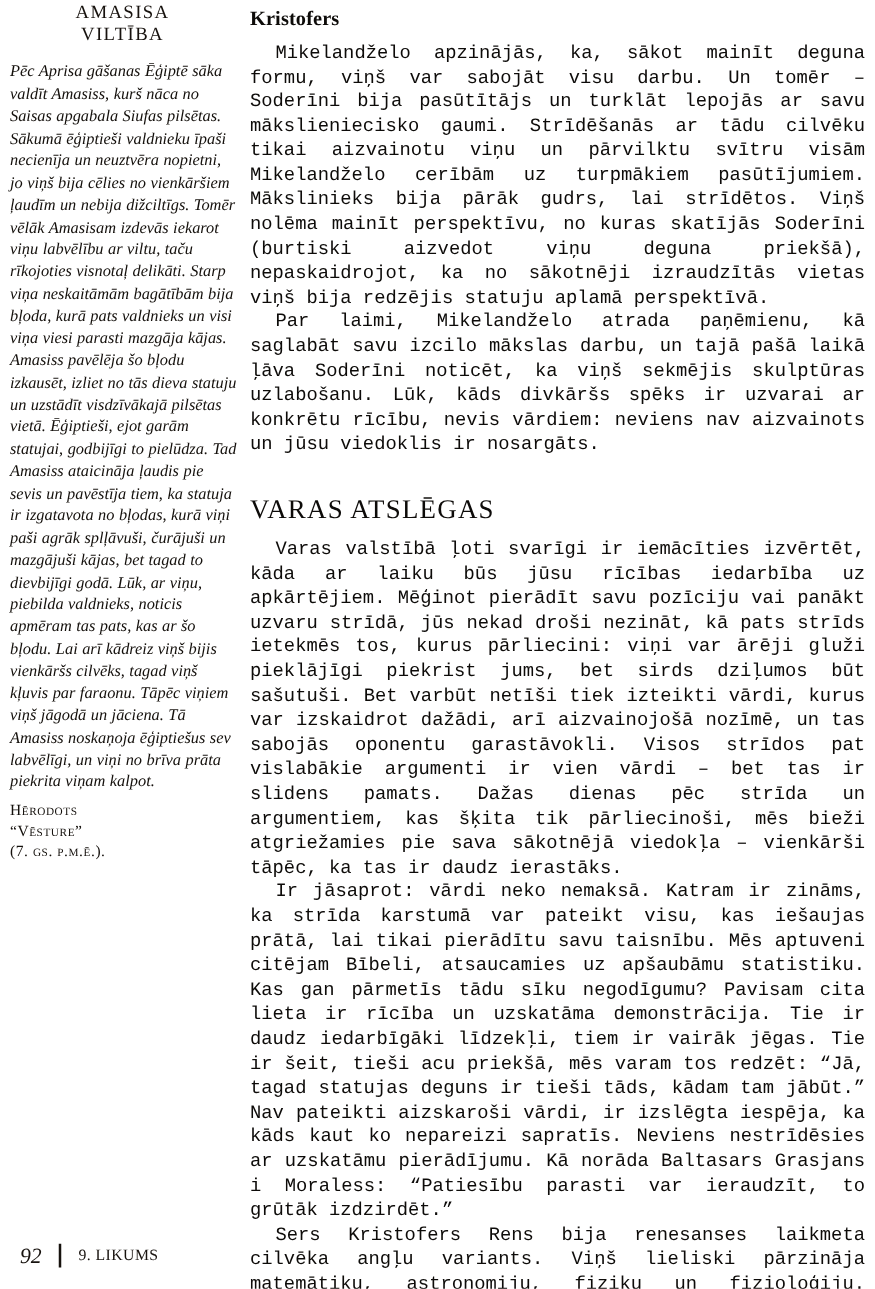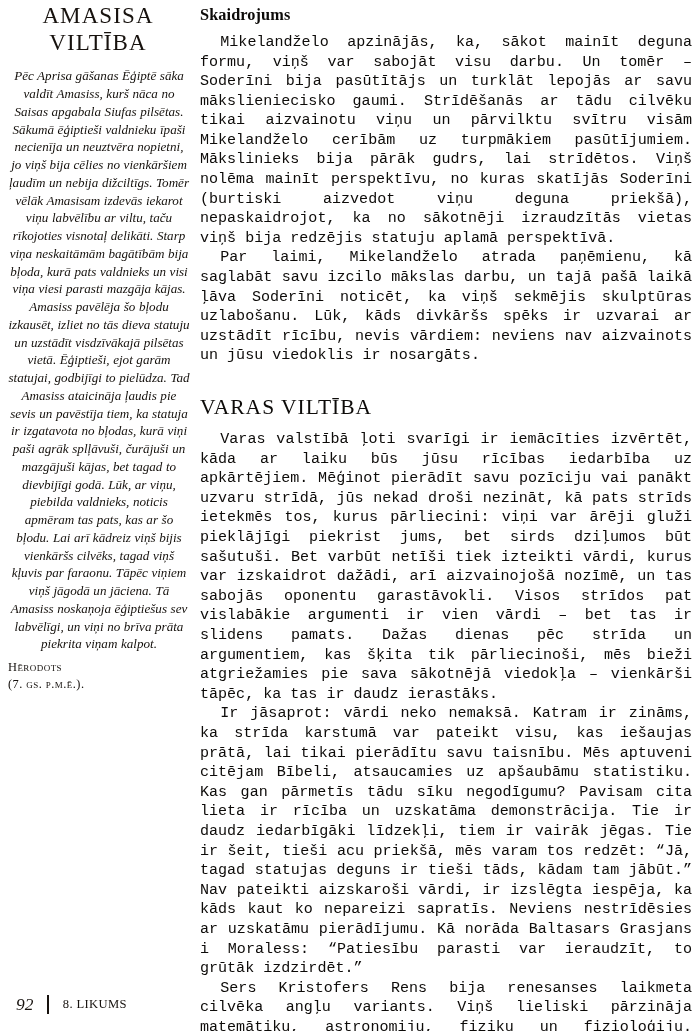--- a/index.html
+++ b/index.html
@@ -27,34 +27,34 @@
 
   
   .sidenote {
     position: absolute;
     left: 8px;
     top: 2px;
     width: 182px;
   }
   .sidenote-title {
     font-family: "Liberation Serif", "DejaVu Serif", serif;
-    font-size: 23px;
+    font-size: 15px;
     letter-spacing: 1.1px;
     text-align: center;
     line-height: 1.18;
     margin: 0 0 11px 0;
     padding-right: 2px;
     font-weight: 400;
     color: #17120e;
   }
   .sidenote-body {
     font-style: italic;
     font-size: 13.1px;
     line-height: 1.356;
-    text-align: center;
+    text-align: left;
     margin: 0;
     color: #14100c;
     hyphens: none;
     word-spacing: 0.3px;
   }
   .sidenote-attrib {
     margin-top: 6px;
     text-align: left;
     padding-right: 6px;
     font-size: 12.4px;
@@ -133,33 +133,34 @@
 <div class="page">
 
   <aside class="sidenote">
     <div class="sidenote-title">
       <span>AMASISA</span><br>
       <span>VILTĪBA</span>
     </div>
     <p class="sidenote-body">Pēc Aprisa gāšanas Ēģiptē sāka valdīt Amasiss, kurš nāca no Saisas apgabala Siufas pilsētas. Sākumā ēģiptieši valdnieku īpaši necienīja un neuztvēra nopietni, jo viņš bija cēlies no vienkāršiem ļaudīm un nebija dižciltīgs. Tomēr vēlāk Amasisam izdevās iekarot viņu labvēlību ar viltu, taču rīkojoties visnotaļ delikāti. Starp viņa neskaitāmām bagātībām bija bļoda, kurā pats valdnieks un visi viņa viesi parasti mazgāja kājas. Amasiss pavēlēja šo bļodu izkausēt, izliet no tās dieva statuju un uzstādīt visdzīvākajā pilsētas vietā. Ēģiptieši, ejot garām statujai, godbijīgi to pielūdza. Tad Amasiss ataicināja ļaudis pie sevis un pavēstīja tiem, ka statuja ir izgatavota no bļodas, kurā viņi paši agrāk splļāvuši, čurājuši un mazgājuši kājas, bet tagad to dievbijīgi godā. Lūk, ar viņu, piebilda valdnieks, noticis apmēram tas pats, kas ar šo bļodu. Lai arī kādreiz viņš bijis vienkāršs cilvēks, tagad viņš kļuvis par faraonu. Tāpēc viņiem viņš jāgodā un jāciena. Tā Amasiss noskaņoja ēģiptiešus sev labvēlīgi, un viņi no brīva prāta piekrita viņam kalpot.</p>
     <div class="sidenote-attrib">
       <span class="sc-line smallcaps">Hērodots</span>
+      <span class="sc-line smallcaps">“Vēsture”</span>
       <span class="sc-line smallcaps">(7. gs. p.m.ē.).</span>
     </div>
   </aside>
 
   <main class="maincol">
-    <h2 class="sub-head">Skaidrojums</h2>
+    <h2 class="sub-head">Kristofers</h2>
     <p class="body">Mikelandželo apzinājās, ka, sākot mainīt deguna formu, viņš var sabojāt visu darbu. Un tomēr – Soderīni bija pasūtītājs un turklāt lepojās ar savu mākslieniecisko gaumi. Strīdēšanās ar tādu cilvēku tikai aizvainotu viņu un pārvilktu svītru visām Mikelandželo cerībām uz turpmākiem pasūtījumiem. Mākslinieks bija pārāk gudrs, lai strīdētos. Viņš nolēma mainīt perspektīvu, no kuras skatījās Soderīni (burtiski aizvedot viņu deguna priekšā), nepaskaidrojot, ka no sākotnēji izraudzītās vietas viņš bija redzējis statuju aplamā perspektīvā.</p>
-    <p class="body">Par laimi, Mikelandželo atrada paņēmienu, kā saglabāt savu izcilo mākslas darbu, un tajā pašā laikā ļāva Soderīni noticēt, ka viņš sekmējis skulptūras uzlabošanu. Lūk, kāds divkāršs spēks ir uzvarai ar uzstādīt rīcību, nevis vārdiem: neviens nav aizvainots un jūsu viedoklis ir nosargāts.</p>
-    <h1 class="section-head">VARAS VILTĪBA</h1>
+    <p class="body">Par laimi, Mikelandželo atrada paņēmienu, kā saglabāt savu izcilo mākslas darbu, un tajā pašā laikā ļāva Soderīni noticēt, ka viņš sekmējis skulptūras uzlabošanu. Lūk, kāds divkāršs spēks ir uzvarai ar konkrētu rīcību, nevis vārdiem: neviens nav aizvainots un jūsu viedoklis ir nosargāts.</p>
+    <h1 class="section-head">VARAS ATSLĒGAS</h1>
     <p class="body">Varas valstībā ļoti svarīgi ir iemācīties izvērtēt, kāda ar laiku būs jūsu rīcības iedarbība uz apkārtējiem. Mēģinot pierādīt savu pozīciju vai panākt uzvaru strīdā, jūs nekad droši nezināt, kā pats strīds ietekmēs tos, kurus pārliecini: viņi var ārēji gluži pieklājīgi piekrist jums, bet sirds dziļumos būt sašutuši. Bet varbūt netīši tiek izteikti vārdi, kurus var izskaidrot dažādi, arī aizvainojošā nozīmē, un tas sabojās oponentu garastāvokli. Visos strīdos pat vislabākie argumenti ir vien vārdi – bet tas ir slidens pamats. Dažas dienas pēc strīda un argumentiem, kas šķita tik pārliecinoši, mēs bieži atgriežamies pie sava sākotnējā viedokļa – vienkārši tāpēc, ka tas ir daudz ierastāks.</p>
     <p class="body">Ir jāsaprot: vārdi neko nemaksā. Katram ir zināms, ka strīda karstumā var pateikt visu, kas iešaujas prātā, lai tikai pierādītu savu taisnību. Mēs aptuveni citējam Bībeli, atsaucamies uz apšaubāmu statistiku. Kas gan pārmetīs tādu sīku negodīgumu? Pavisam cita lieta ir rīcība un uzskatāma demonstrācija. Tie ir daudz iedarbīgāki līdzekļi, tiem ir vairāk jēgas. Tie ir šeit, tieši acu priekšā, mēs varam tos redzēt: “Jā, tagad statujas deguns ir tieši tāds, kādam tam jābūt.” Nav pateikti aizskaroši vārdi, ir izslēgta iespēja, ka kāds kaut ko nepareizi sapratīs. Neviens nestrīdēsies ar uzskatāmu pierādījumu. Kā norāda Baltasars Grasjans i Moraless: “Patiesību parasti var ieraudzīt, to grūtāk izdzirdēt.”</p>
     <p class="body">Sers Kristofers Rens bija renesanses laikmeta cilvēka angļu variants. Viņš lieliski pārzināja matemātiku, astronomiju, fiziku un fizioloģiju. Ilgajos savas darbības gados viņš bija kļuvis par vienu no Anglijas visizslavētākajiem arhitektiem. Un tomēr bieži vien gadījās, ka pasūtītāji lika izdarīt ne visai prātīgas izmaiņas viņa projektos. Viņš nekad viņiem tieši neiebilda un atklāti nepauda aizvainojumu. Arhitektam bija citi paņēmieni, kā pierādīt savu taisnību. 1688. gadā Rens radīja lieliska rātsnama projektu Vestminsterai. Tomēr projekts īsti nepatika mēram, kurš sāka nervozēt un dalījās savās bažās ar Renu: otrais stāvs neesot drošs un varot iebrukt tieši viņa kabinetā pirmajā stāvā. Viņš lūdza, lai Rens pievieno divas akmens kolonnas, kas labāk nostiprinātu griestus. Izcilais inženieris Rens labi saprata, ka kolonnas</p>
   </main>
 
   <footer class="footer">
     <span class="folio">92</span>
     <span class="folio-rule"></span>
-    <span class="running-head">8. LIKUMS</span>
+    <span class="running-head">9. LIKUMS</span>
   </footer>
 
 </div>
 
 </body></html>

